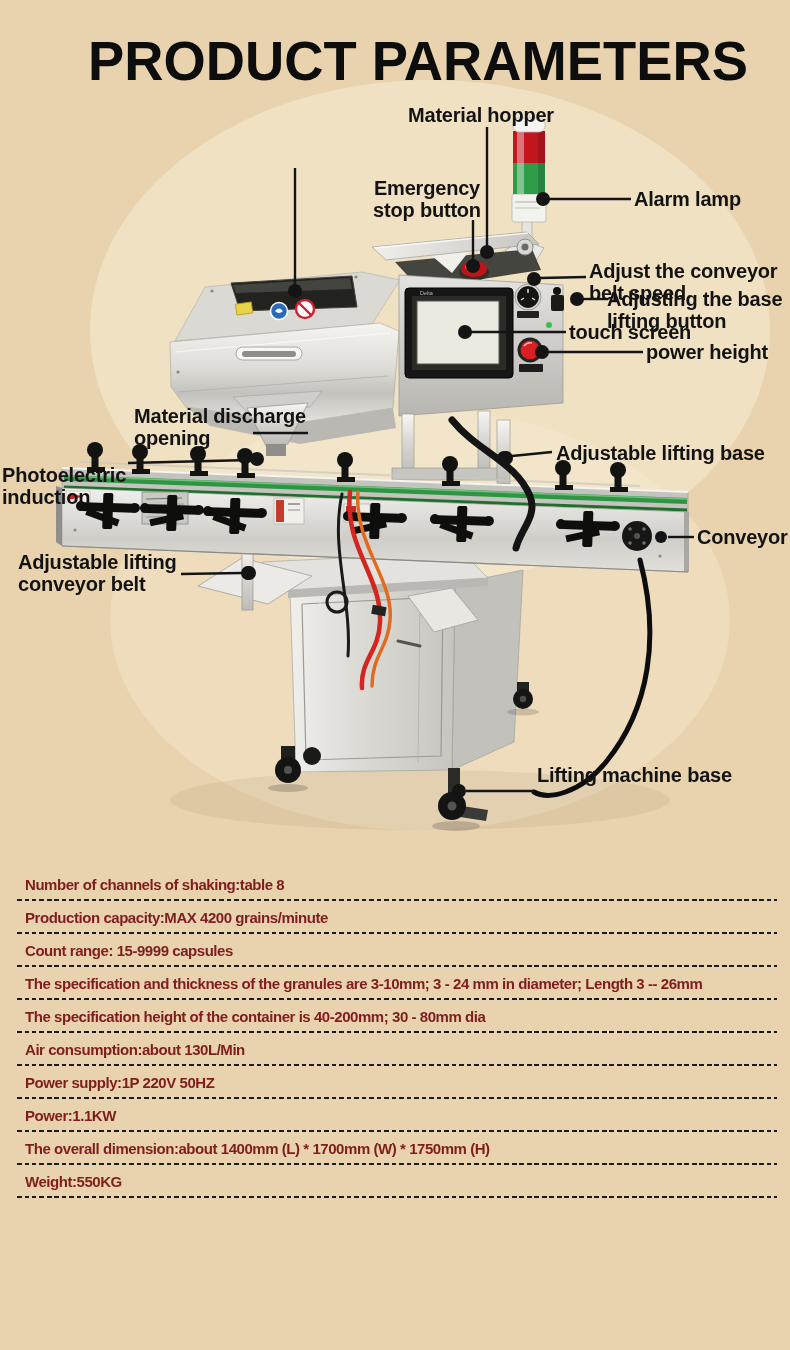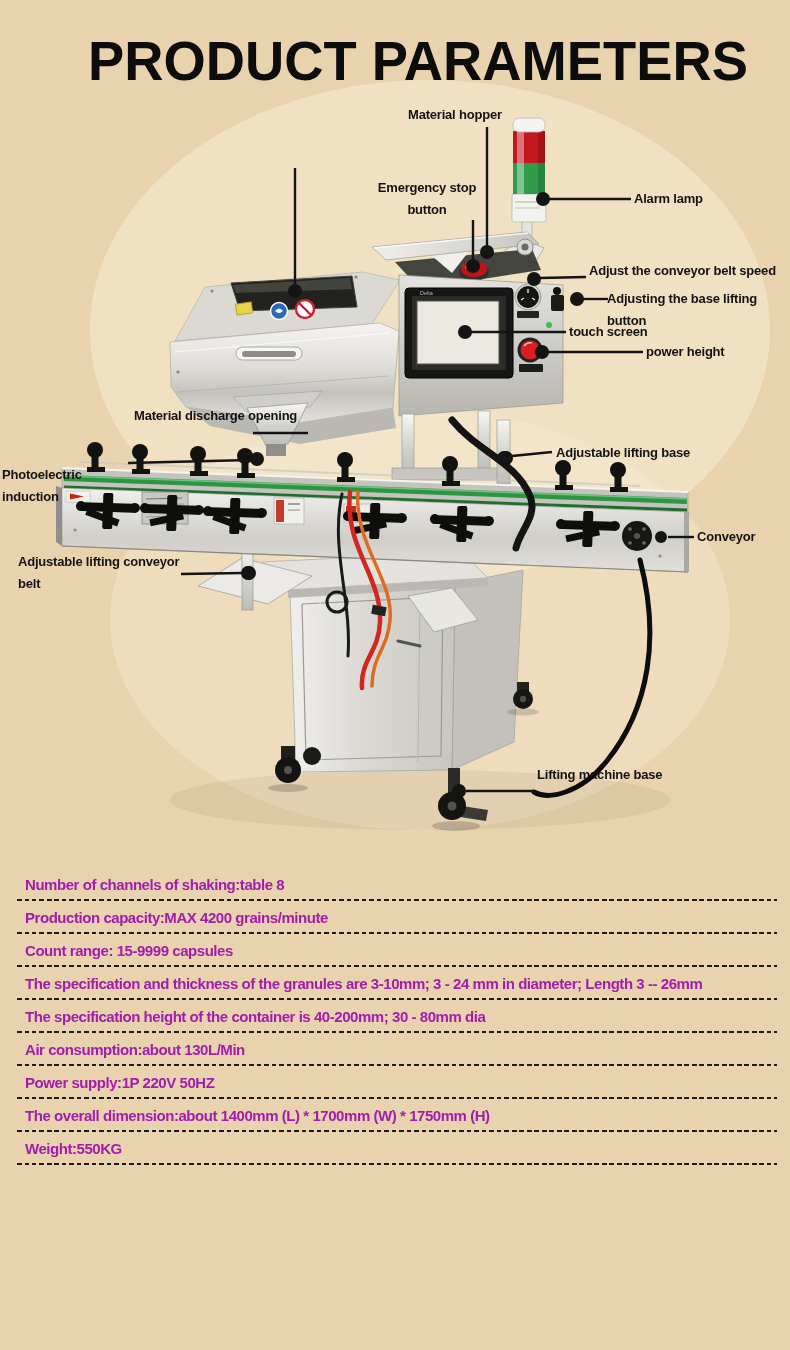--- a/index.html
+++ b/index.html
@@ -1,26 +1,26 @@
 <!DOCTYPE html>
 <html><head>
 <meta charset="utf-8">
 <style>
   html,body{margin:0;padding:0;background:#e9d3ae;}
   .page{position:relative;width:790px;height:1350px;background:#e9d3ae;overflow:hidden;
         font-family:"Liberation Sans",sans-serif;color:#161616;}
   .title{position:absolute;left:88px;top:30px;margin:0;font-size:56px;line-height:1.1;
          font-weight:bold;color:#0d0d0d;letter-spacing:0px;transform:scaleX(.97);transform-origin:left top;white-space:nowrap;}
   .machine-svg{position:absolute;left:0;top:0;}
-  .callout{position:absolute;font-size:13px;font-weight:bold;letter-spacing:-0.2px;
+  .callout{position:absolute;font-size:20px;font-weight:bold;letter-spacing:-0.2px;
            line-height:22px;color:#131313;}
   .callout.center{text-align:center;}
   .specs{position:absolute;left:17px;top:868px;width:760px;}
   .spec-row{position:relative;height:33px;line-height:33px;padding-left:8px;font-size:15px;
-            font-weight:bold;letter-spacing:-0.45px;white-space:nowrap;color:#a21caf;}
+            font-weight:bold;letter-spacing:-0.45px;white-space:nowrap;color:#7f1d1d;}
   .spec-row::after{content:"";position:absolute;left:0;right:0;bottom:0;height:1.8px;
             background:repeating-linear-gradient(90deg,#1b1b1b 0 4.5px,transparent 4.5px 7.5px);}
 </style>
 </head>
 <body>
 
 <div class="page">
 
   <h1 class="title">PRODUCT PARAMETERS</h1>
 
@@ -363,17 +363,18 @@
   <div class="callout" style="left:537px;top:764px;">Lifting machine base</div>
 
   <div class="specs">
     <div class="spec-row"><span>Number of channels of shaking:table 8</span></div>
     <div class="spec-row"><span>Production capacity:MAX 4200 grains/minute</span></div>
     <div class="spec-row"><span>Count range: 15-9999 capsules</span></div>
     <div class="spec-row"><span>The specification and thickness of the granules are 3-10mm; 3 - 24 mm in diameter; Length 3 -- 26mm</span></div>
     <div class="spec-row"><span>The specification height of the container is 40-200mm; 30 - 80mm dia</span></div>
     <div class="spec-row"><span>Air consumption:about 130L/Min</span></div>
     <div class="spec-row"><span>Power supply:1P 220V 50HZ</span></div>
+    <div class="spec-row"><span>Power:1.1KW</span></div>
     <div class="spec-row"><span>The overall dimension:about 1400mm (L) * 1700mm (W) * 1750mm (H)</span></div>
     <div class="spec-row"><span>Weight:550KG</span></div>
   </div>
 
 </div>
 
 </body></html>

